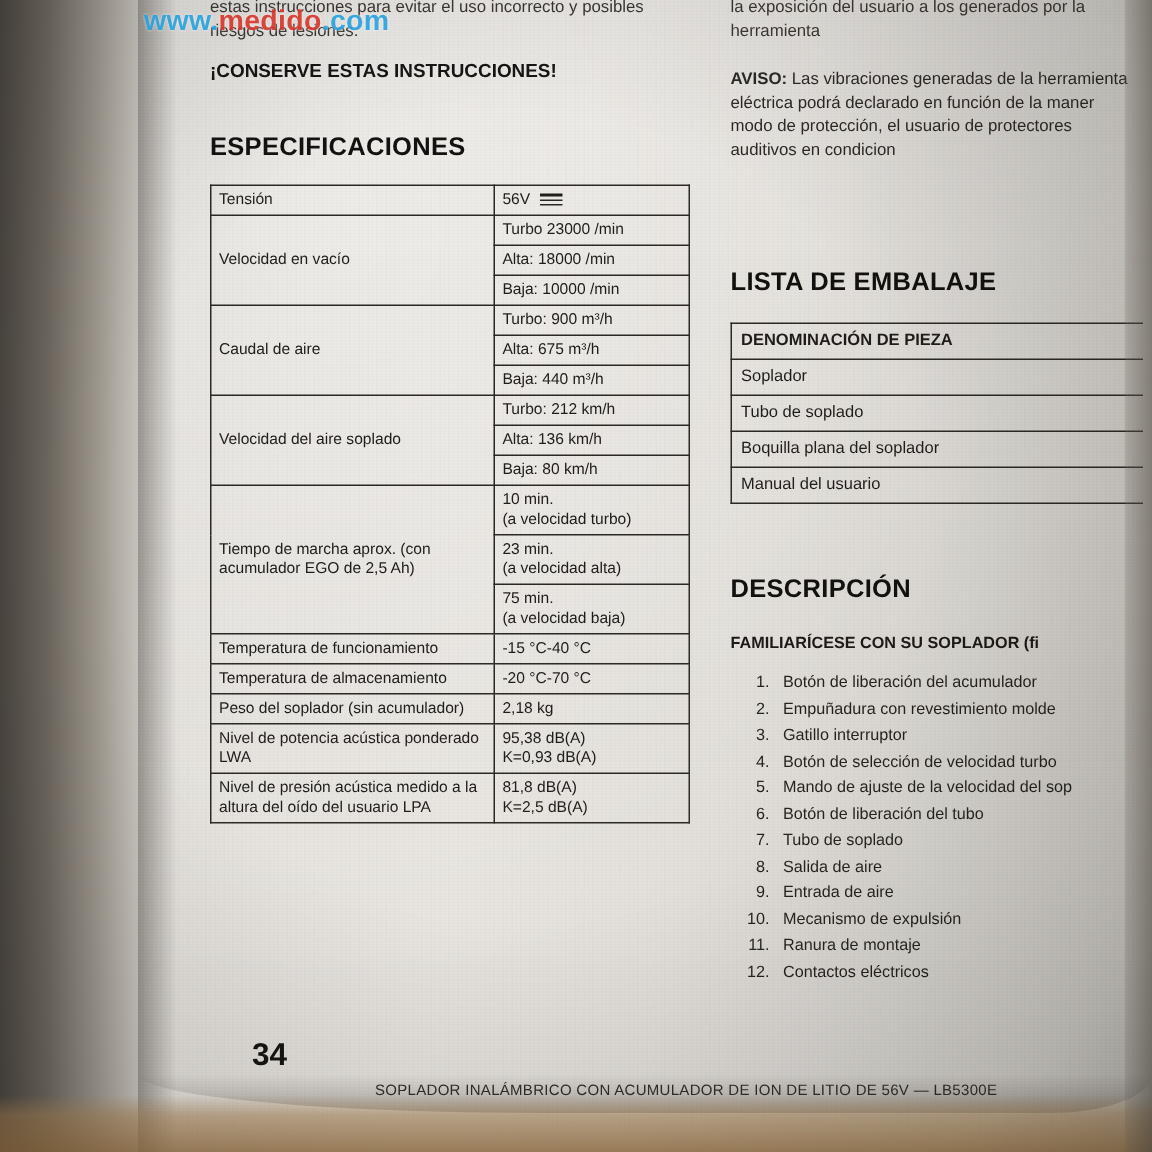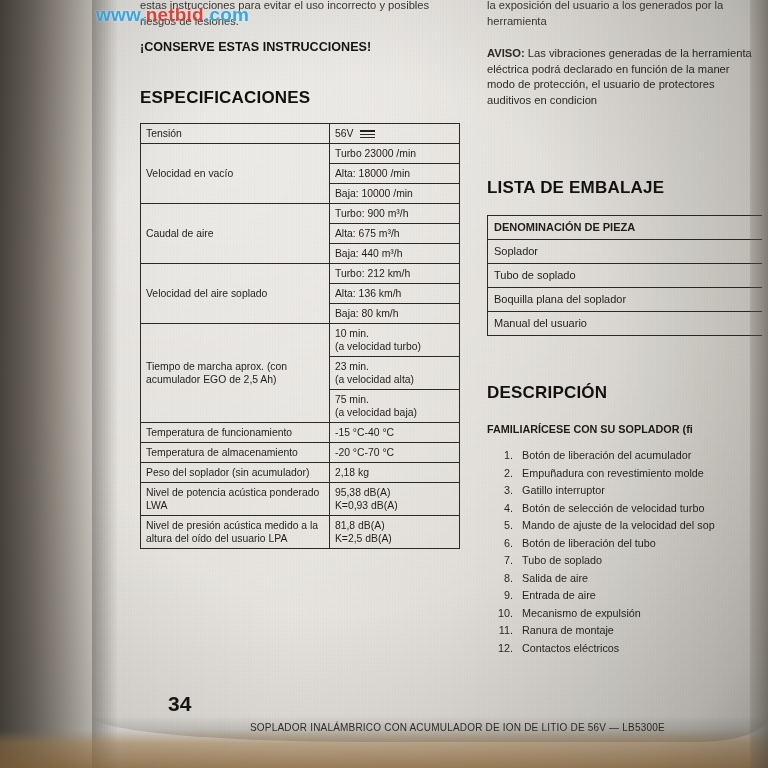--- a/index.html
+++ b/index.html
@@ -309,15 +309,15 @@
   <div class="pagenum">34</div>
   <div class="footer-line">SOPLADOR INALÁMBRICO CON ACUMULADOR DE ION DE LITIO DE 56V — LB5300E</div>
 
   <div class="grain"></div>
   <div class="bottom-curve"></div>
   <div class="bottom-surface"></div>
   <div class="right-edge"></div>
   <div class="vignette"></div>
 
   <div class="wm">
-    <span class="dot">www.</span><span class="red">netbid</span><span class="dot">.com</span>
+    <span class="dot">www.</span><span class="red">medido</span><span class="dot">.com</span>
   </div>
 </div>
 
 </body></html>

